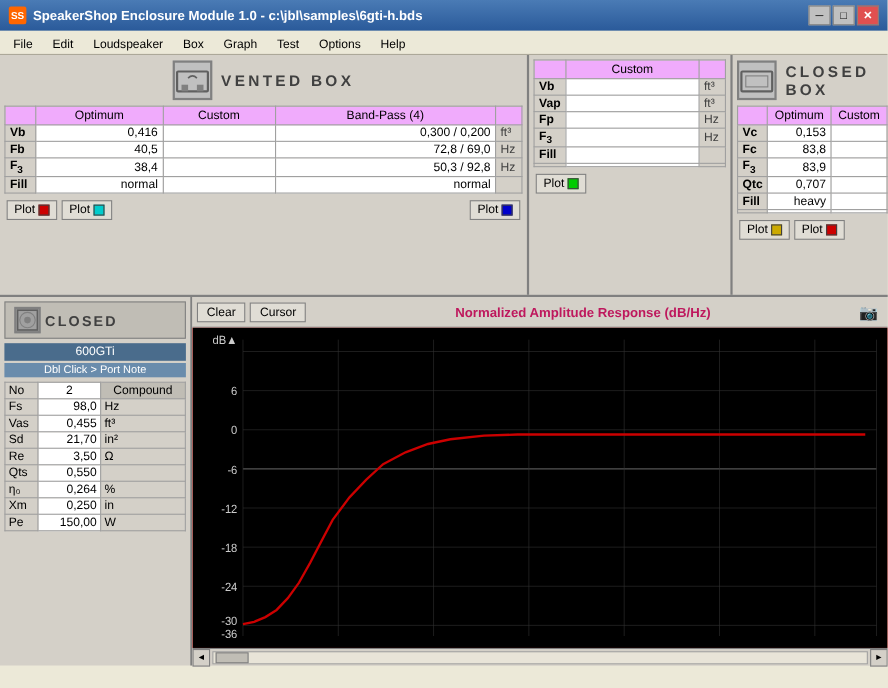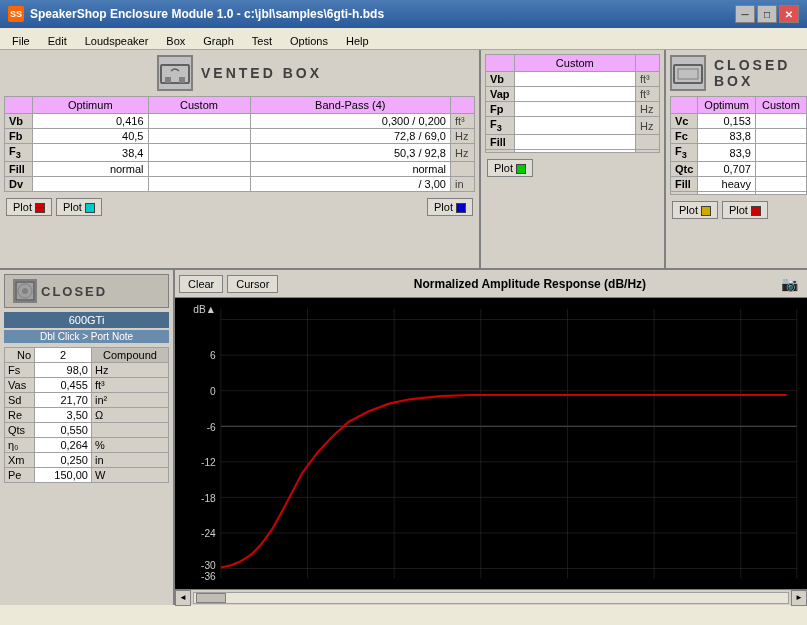--- a/index.html
+++ b/index.html
@@ -172,21 +172,21 @@
     
     .plot-row {
       display: flex;
       align-items: center;
       gap: 4px;
       margin-top: 4px;
       padding: 2px;
     }
     .plot-btn {
       display: flex;
-      align-items: flex-end;
+      align-items: center;
       gap: 3px;
       background: #e0ddd5;
       border: 1px solid #808080;
       padding: 2px 6px;
       cursor: pointer;
       font-size: 11px;
     }
     .plot-dot {
       width: 10px;
       height: 10px;
@@ -287,21 +287,21 @@
     }
     .speaker-params td:first-child {
       background: #d4d0c8;
       font-weight: normal;
       color: #000;
       width: 30px;
     }
     .speaker-params td.no-col {
       background: #d4d0c8;
       width: 20px;
-      text-align: right;
+      text-align: left;
     }
     .speaker-params td.compound-col {
       background: #c0bdb5;
     }
     .speaker-params .val-col {
       background: white;
       text-align: right;
       min-width: 45px;
     }
     .speaker-params .unit-col {
@@ -331,21 +331,21 @@
       border: 1px solid #808080;
       padding: 2px 8px;
       cursor: pointer;
       font-size: 11px;
     }
     .graph-title {
       flex: 1;
       text-align: center;
       font-size: 12px;
       font-weight: bold;
-      color: #000000;
+      color: #be185d;
     }
     .graph-icon {
       font-size: 14px;
       color: #404040;
       margin-right: 4px;
     }
     .graph-area {
       flex: 1;
       background: #b91c1c;
       position: relative;
@@ -465,27 +465,20 @@
             <td class="value-cell"></td>
             <td class="value-cell">50,3 / 92,8</td>
             <td class="unit-cell">Hz</td>
           </tr>
           <tr>
             <td>Fill</td>
             <td class="value-cell">normal</td>
             <td class="value-cell"></td>
             <td class="value-cell">normal</td>
             <td class="unit-cell"></td>
-          </tr>
-          <tr>
-            <td>Dv</td>
-            <td class="value-cell"></td>
-            <td class="value-cell"></td>
-            <td class="value-cell">/ 3,00</td>
-            <td class="unit-cell">in</td>
           </tr>
         </tbody>
       </table>
       <div class="plot-row">
         <button class="plot-btn">
           <span>Plot</span>
           <span class="plot-dot" style="background:#cc0000;"></span>
         </button>
         <button class="plot-btn">
           <span>Plot</span>

